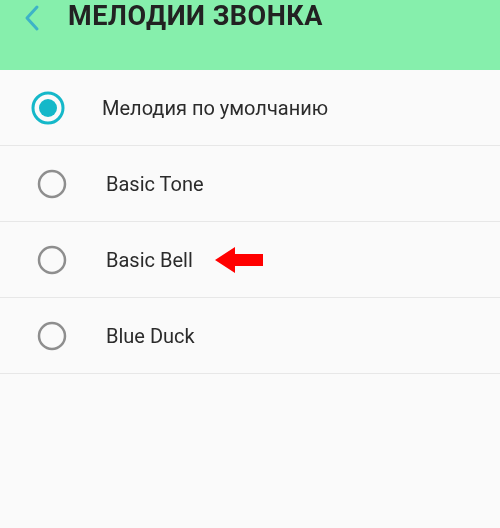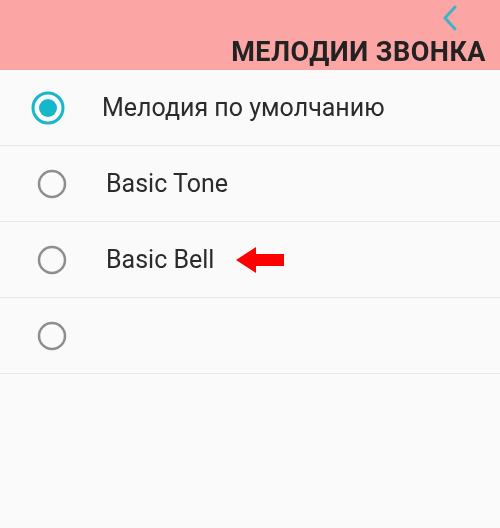--- a/index.html
+++ b/index.html
@@ -5,25 +5,24 @@
     * { margin: 0; padding: 0; box-sizing: border-box; }
     body {
       width: 500px;
       height: 528px;
       background: #fafafa;
       font-family: -apple-system, Roboto, "Helvetica Neue", Arial, sans-serif;
       overflow: hidden;
     }
     .header {
       display: flex;
-      align-items: flex-end;
+      align-items: flex-start;
       height: 70px;
       padding: 0 14px;
-      background: #fca5a5;
-      flex-direction: column;
+      background: #86efac;
     }
     .back-btn {
       width: 36px;
       height: 36px;
       display: flex;
       align-items: center;
       justify-content: center;
       margin-right: 18px;
       cursor: pointer;
     }
@@ -49,21 +48,21 @@
     .radio-wrap {
       width: 36px;
       height: 36px;
       display: flex;
       align-items: center;
       justify-content: center;
       margin-right: 36px;
       flex-shrink: 0;
     }
     .label {
-      font-size: 25px;
+      font-size: 20px;
       color: #2b2b2b;
       font-weight: 400;
       white-space: nowrap;
     }
     .arrow-annotation {
       display: inline-flex;
       align-items: center;
       margin-left: 22px;
     }
   </style>
@@ -109,14 +108,15 @@
       <polygon points="0,15 20,2 20,9 48,9 48,21 20,21 20,28" fill="#ff0000"></polygon>
     </svg>
       </span>
     </div>
     <div class="row">
       <div class="radio-wrap">
         <svg width="32" height="32" viewBox="0 0 32 32">
       <circle cx="16" cy="16" r="13" fill="none" stroke="#8e8e8e" stroke-width="2.5"></circle>
     </svg>
       </div>
+      <span class="label">Blue Duck</span>
     </div>
   </div>
 
 </body></html>

